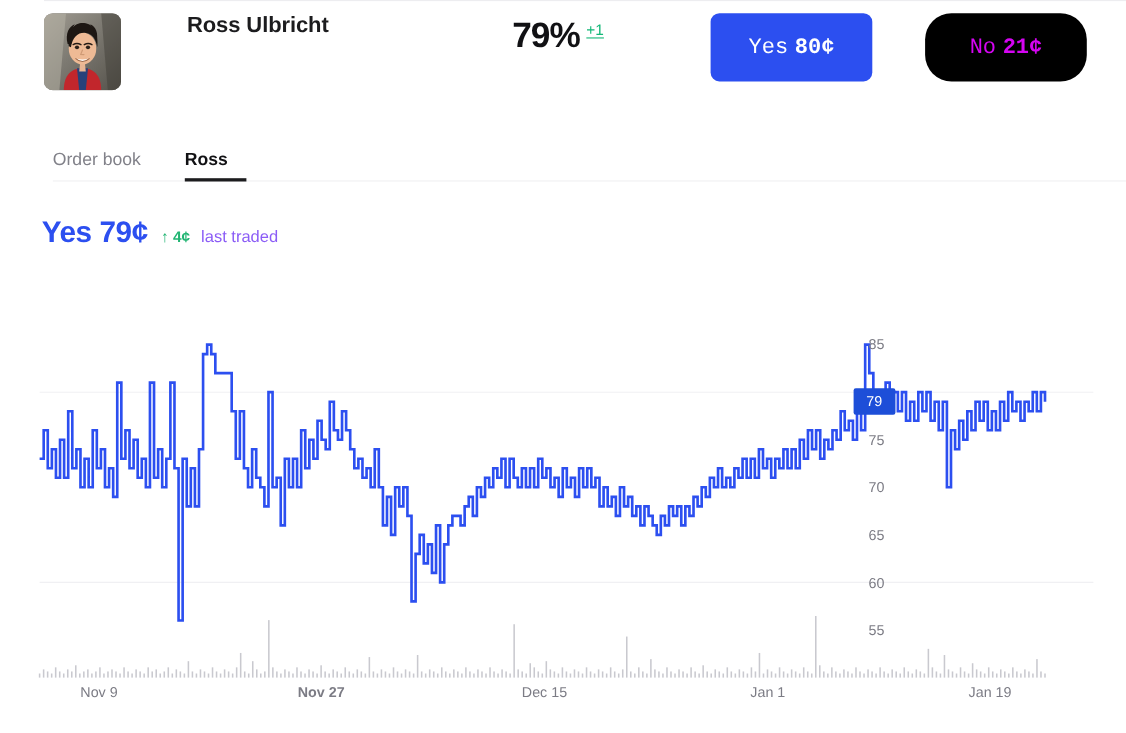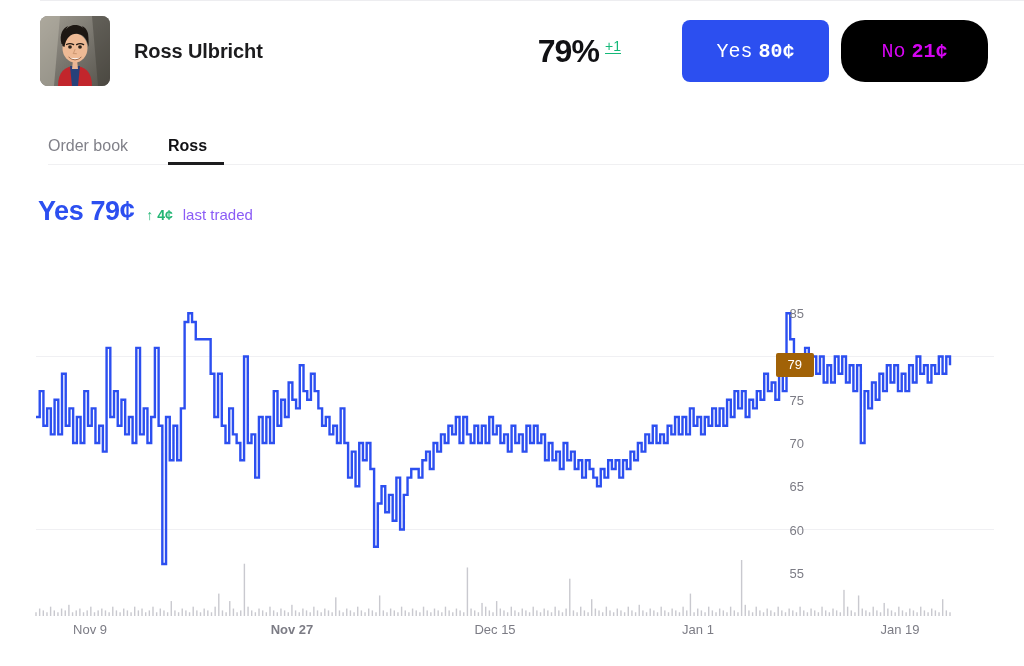--- a/index.html
+++ b/index.html
@@ -14,21 +14,21 @@
   
   .header {
     position: absolute; left: 0; top: 0; width: 1024px; height: 103px;
   }
   .header-rule {
     position: absolute; left: 40px; top: 0; width: 984px; height: 1px;
     background: #ededf0;
   }
   .header-inner {
     position: absolute; left: 40px; top: 12px; width: 948px; height: 78px;
-    display: flex; align-items: center;
+    display: flex; align-items: flex-start; gap: 36px;
   }
   .avatar {
     width: 70px; height: 70px; border-radius: 8px; overflow: hidden;
     flex: 0 0 auto; background: #8d8a84; position: relative;
   }
   .avatar svg { display:block; width:70px; height:70px; }
   .market-title {
     margin-left: 24px;
     font-size: 20px; font-weight: 700; color: #1c1c1e;
     letter-spacing: -0.1px;
@@ -97,21 +97,21 @@
     position: absolute; left: 0; top: 250px; width: 840px; height: 416px;
   }
   .chart svg { display: block; }
   .y-labels { position: absolute; right: 0; top: 0; width: 64px; height: 370px; }
   .y-tick {
     position: absolute; right: 36px; transform: translateY(-50%);
     font-size: 13px; color: #7c7c85; text-align: left; white-space: nowrap;
   }
   .y-badge {
     position: absolute; right: 26px; transform: translateY(-50%);
-    background: #a16207; color: #fff; font-size: 13px;
+    background: #1d4ed8; color: #fff; font-size: 13px;
     padding: 4px 12px 5px; border-radius: 2px; line-height: 15px;
   }
   .x-labels { position: absolute; left: 0; top: 372px; width: 1024px; height: 40px; }
   .x-tick {
     position: absolute; top: 0; transform: translateX(-50%);
     font-size: 13px; color: #7c7c85; white-space: nowrap; margin-left: 15px;
   }
 </style>
 </head>
 <body>

